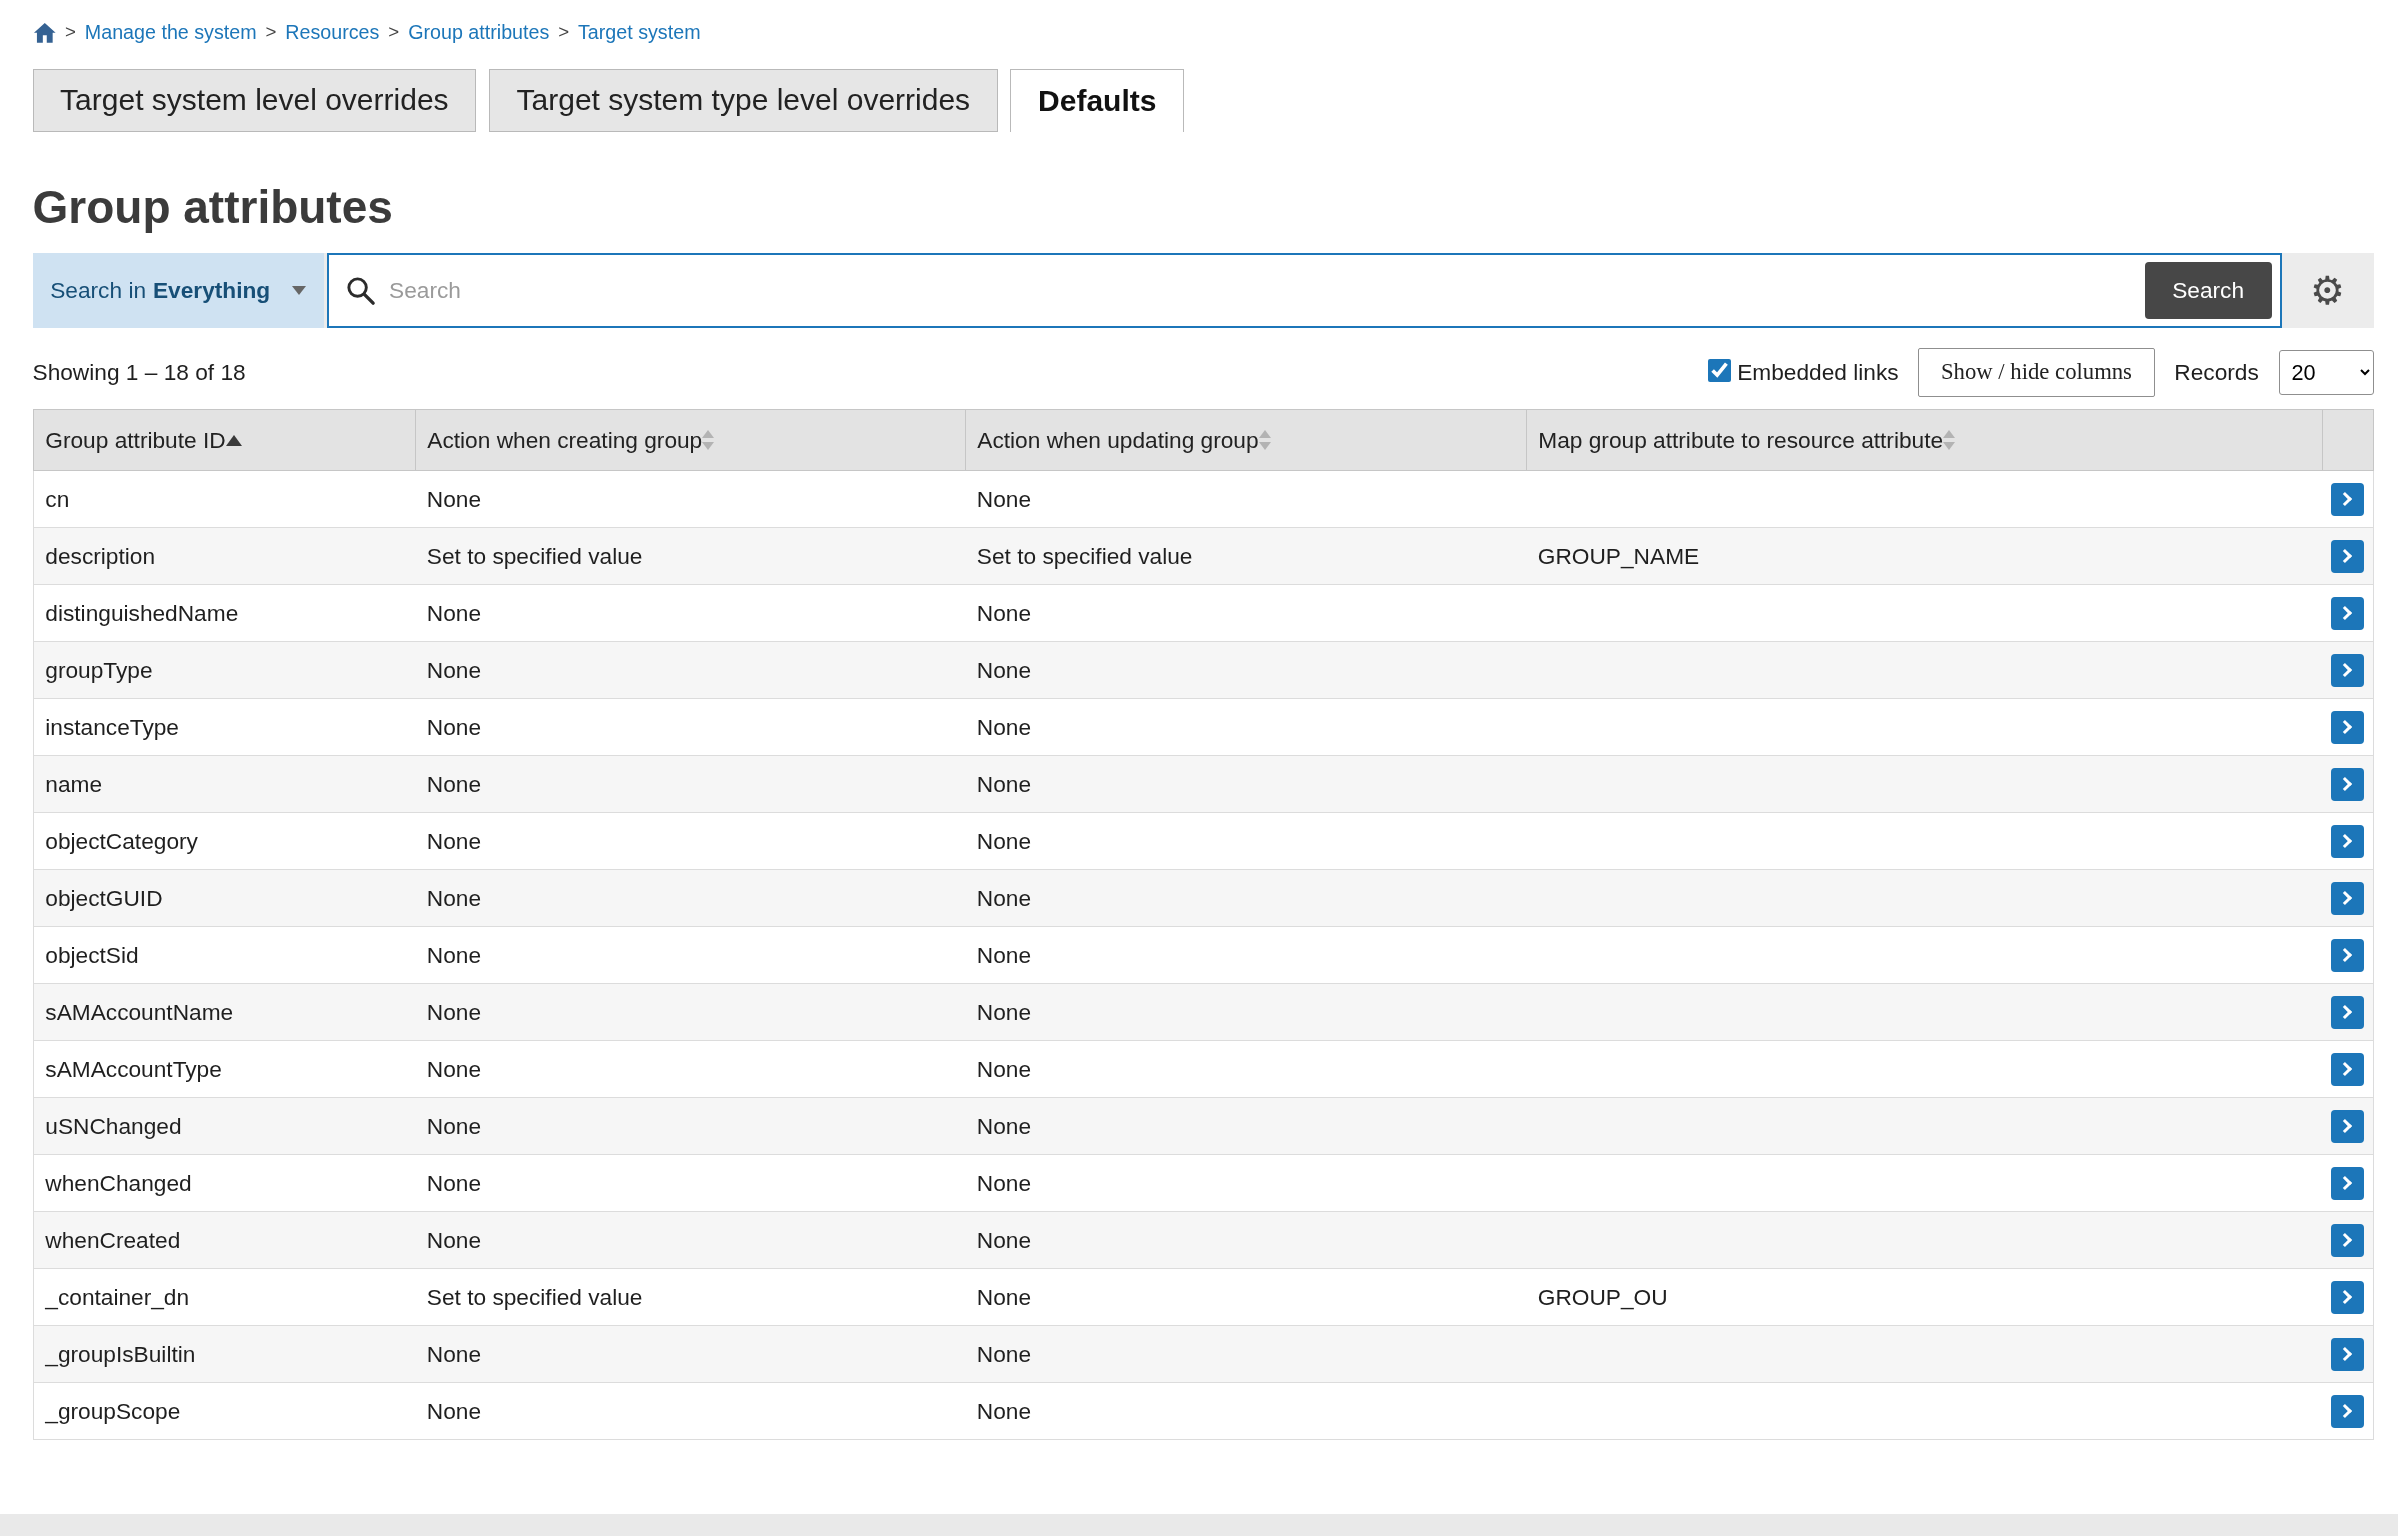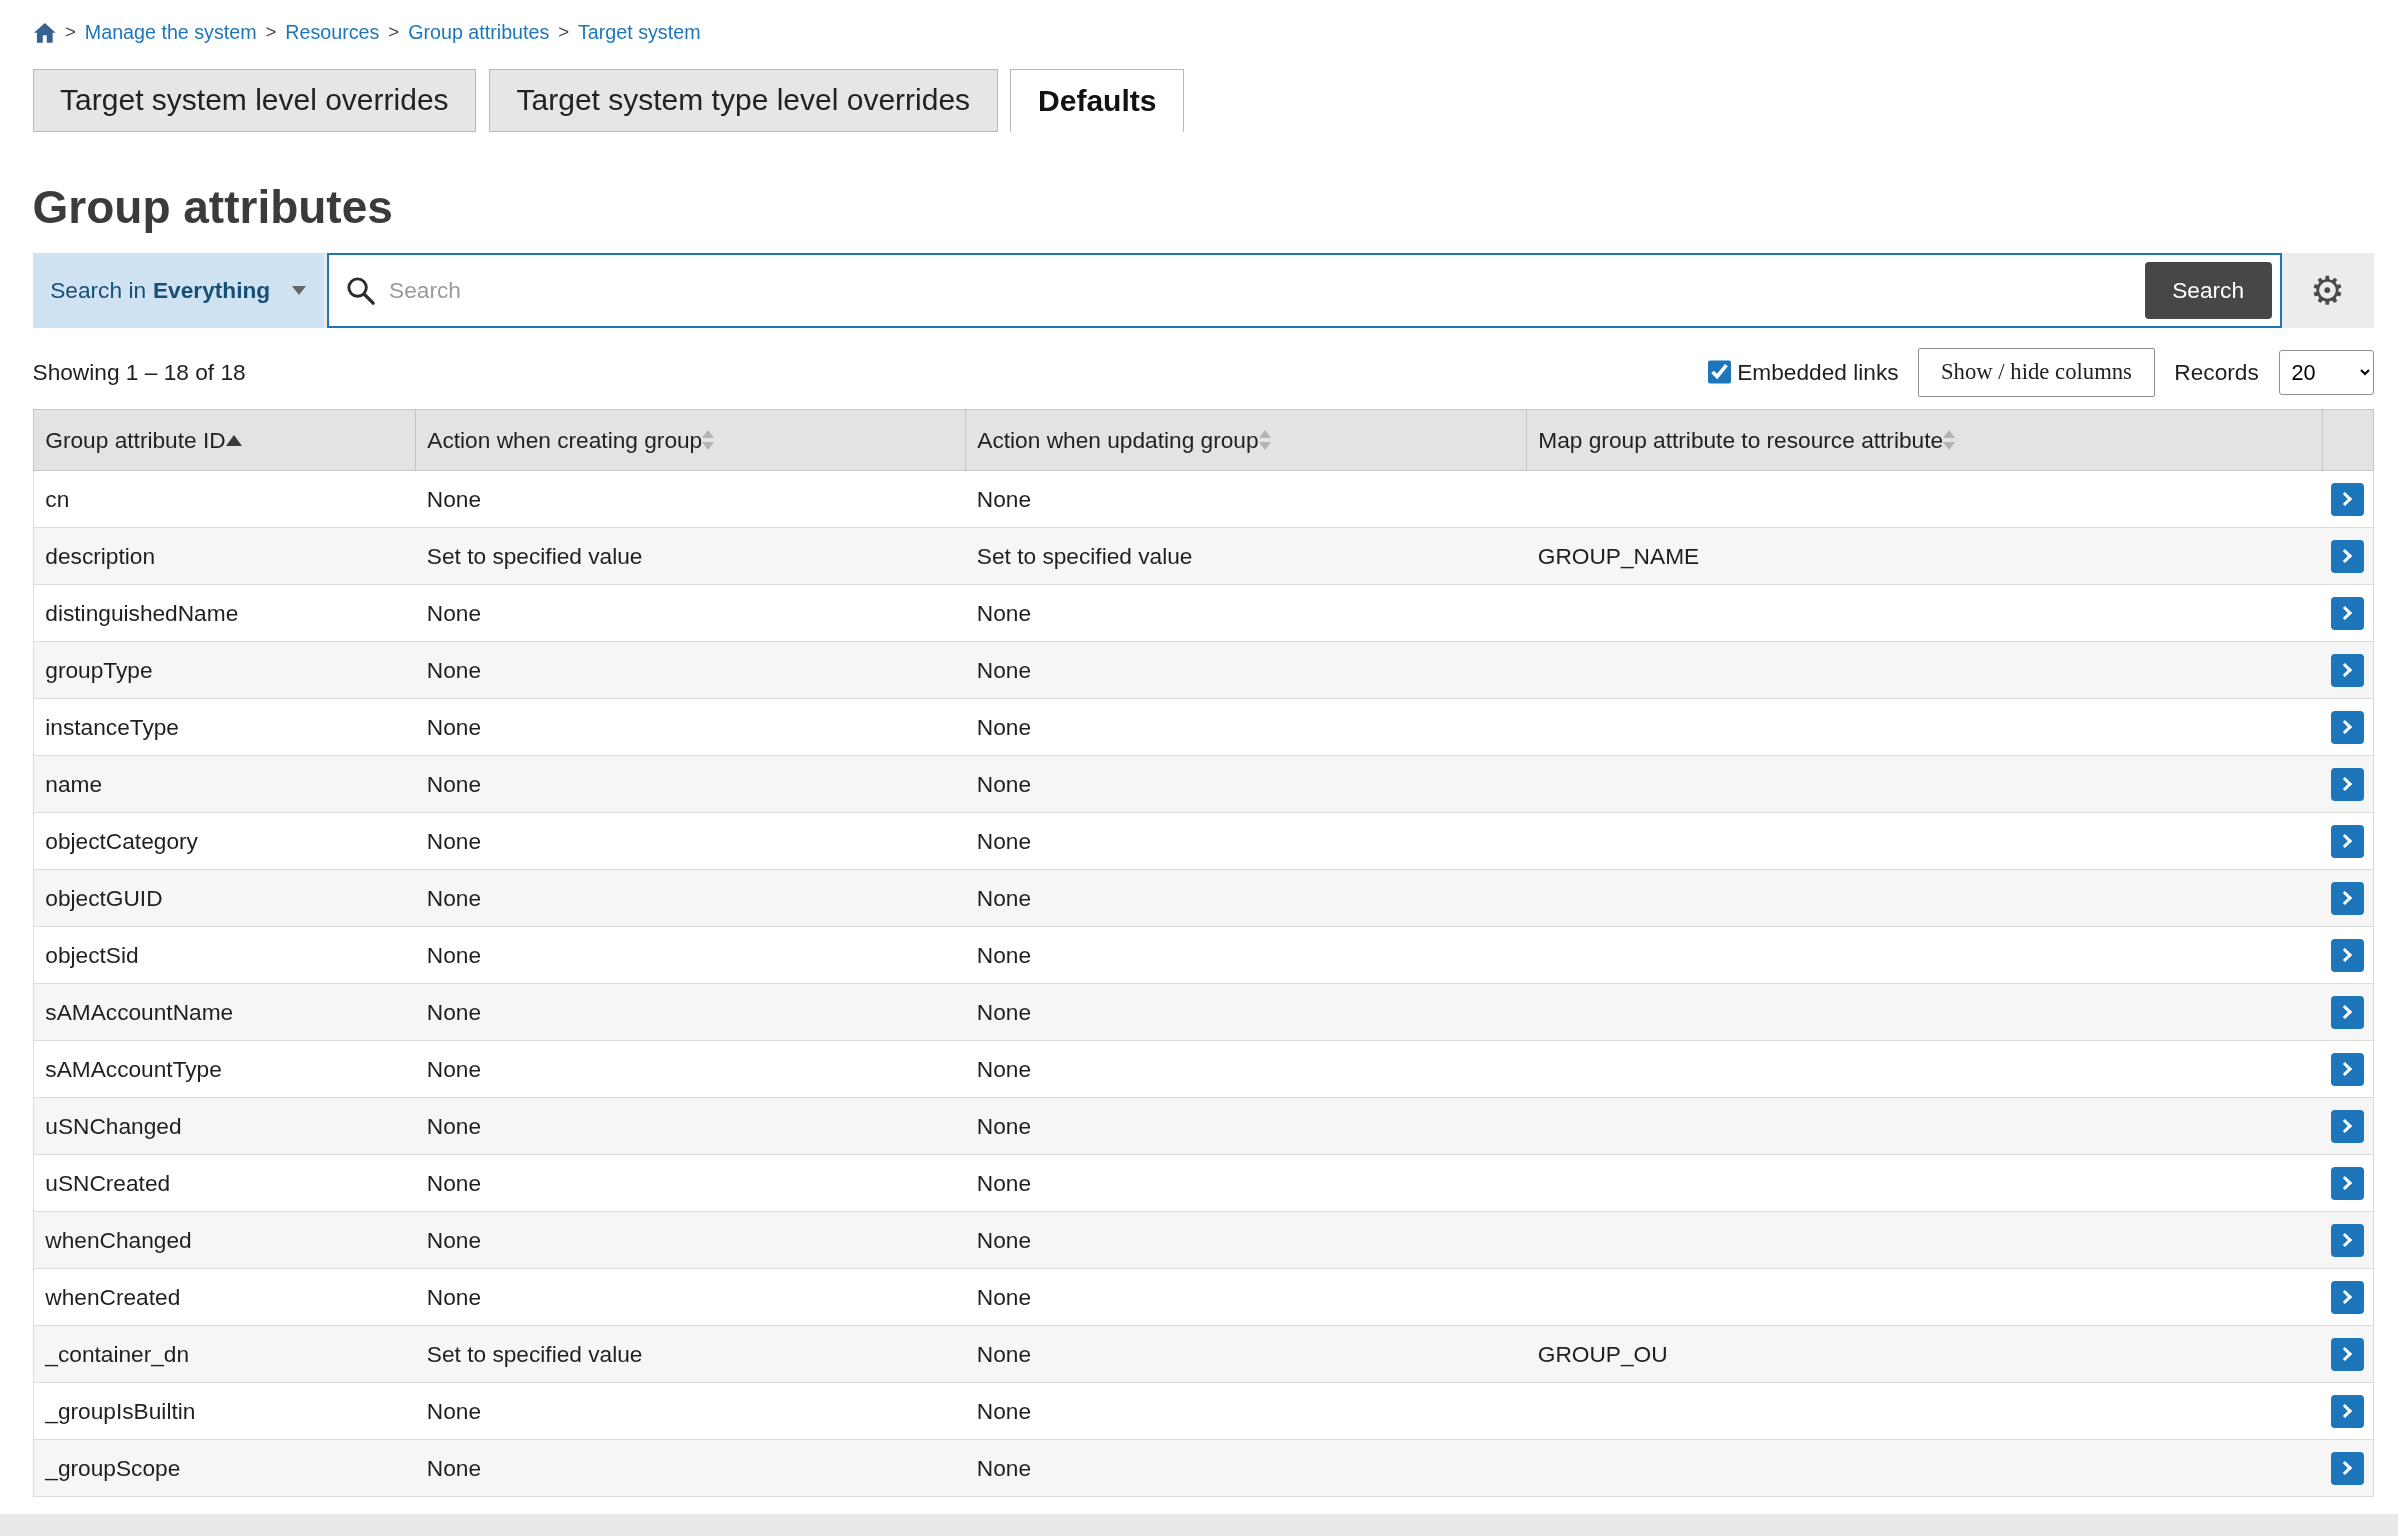--- a/index.html
+++ b/index.html
@@ -95,21 +95,21 @@
     font-family:"DejaVu Sans", sans-serif;font-size:39px;color:#4a4a4a;
     background:none;border:none;cursor:pointer;line-height:1;
   }
 
   
   .controls-row{
     margin:15.8px 0 0 32.5px;width:2341px;height:56px;
     display:flex;align-items:center;font-size:22.7px;
   }
   .right-controls{margin-left:auto;display:flex;align-items:center;gap:19.7px;}
-  .cb-label{display:flex;align-items:center;gap:5.9px;cursor:pointer;}
+  .cb-label{display:flex;gap:5.9px;cursor:pointer;}
   .cb-label input{width:23.6px;height:23.6px;accent-color:var(--accent,#1c76b9);cursor:pointer;margin:0;}
   .columns-button{
     background:#fff;border:1px solid #8f8f8f;border-radius:2px;
     height:49px;padding:0 21.7px;font-size:22.7px;color:#222;
     font-family:Liberation Serif, serif;cursor:pointer;
   }
   .records-select{
     height:45px;width:95px;font-size:21.7px;padding-left:7.9px;
     border:1px solid #8f8f8f;border-radius:3px;background:#fff;
     font-family:"Liberation Sans", sans-serif;cursor:pointer;
@@ -415,31 +415,20 @@
     <td>None</td>
     <td>None</td>
     <td></td>
     <td class="cell-actions">
       <button class="row-arrow">
         <span class="chev"></span>
       </button>
     </td>
   </tr>
 
-  <tr>
-    <td>uSNCreated</td>
-    <td>None</td>
-    <td>None</td>
-    <td></td>
-    <td class="cell-actions">
-      <button class="row-arrow">
-        <span class="chev"></span>
-      </button>
-    </td>
-  </tr>
 
   <tr>
     <td>whenChanged</td>
     <td>None</td>
     <td>None</td>
     <td></td>
     <td class="cell-actions">
       <button class="row-arrow">
         <span class="chev"></span>
       </button>

